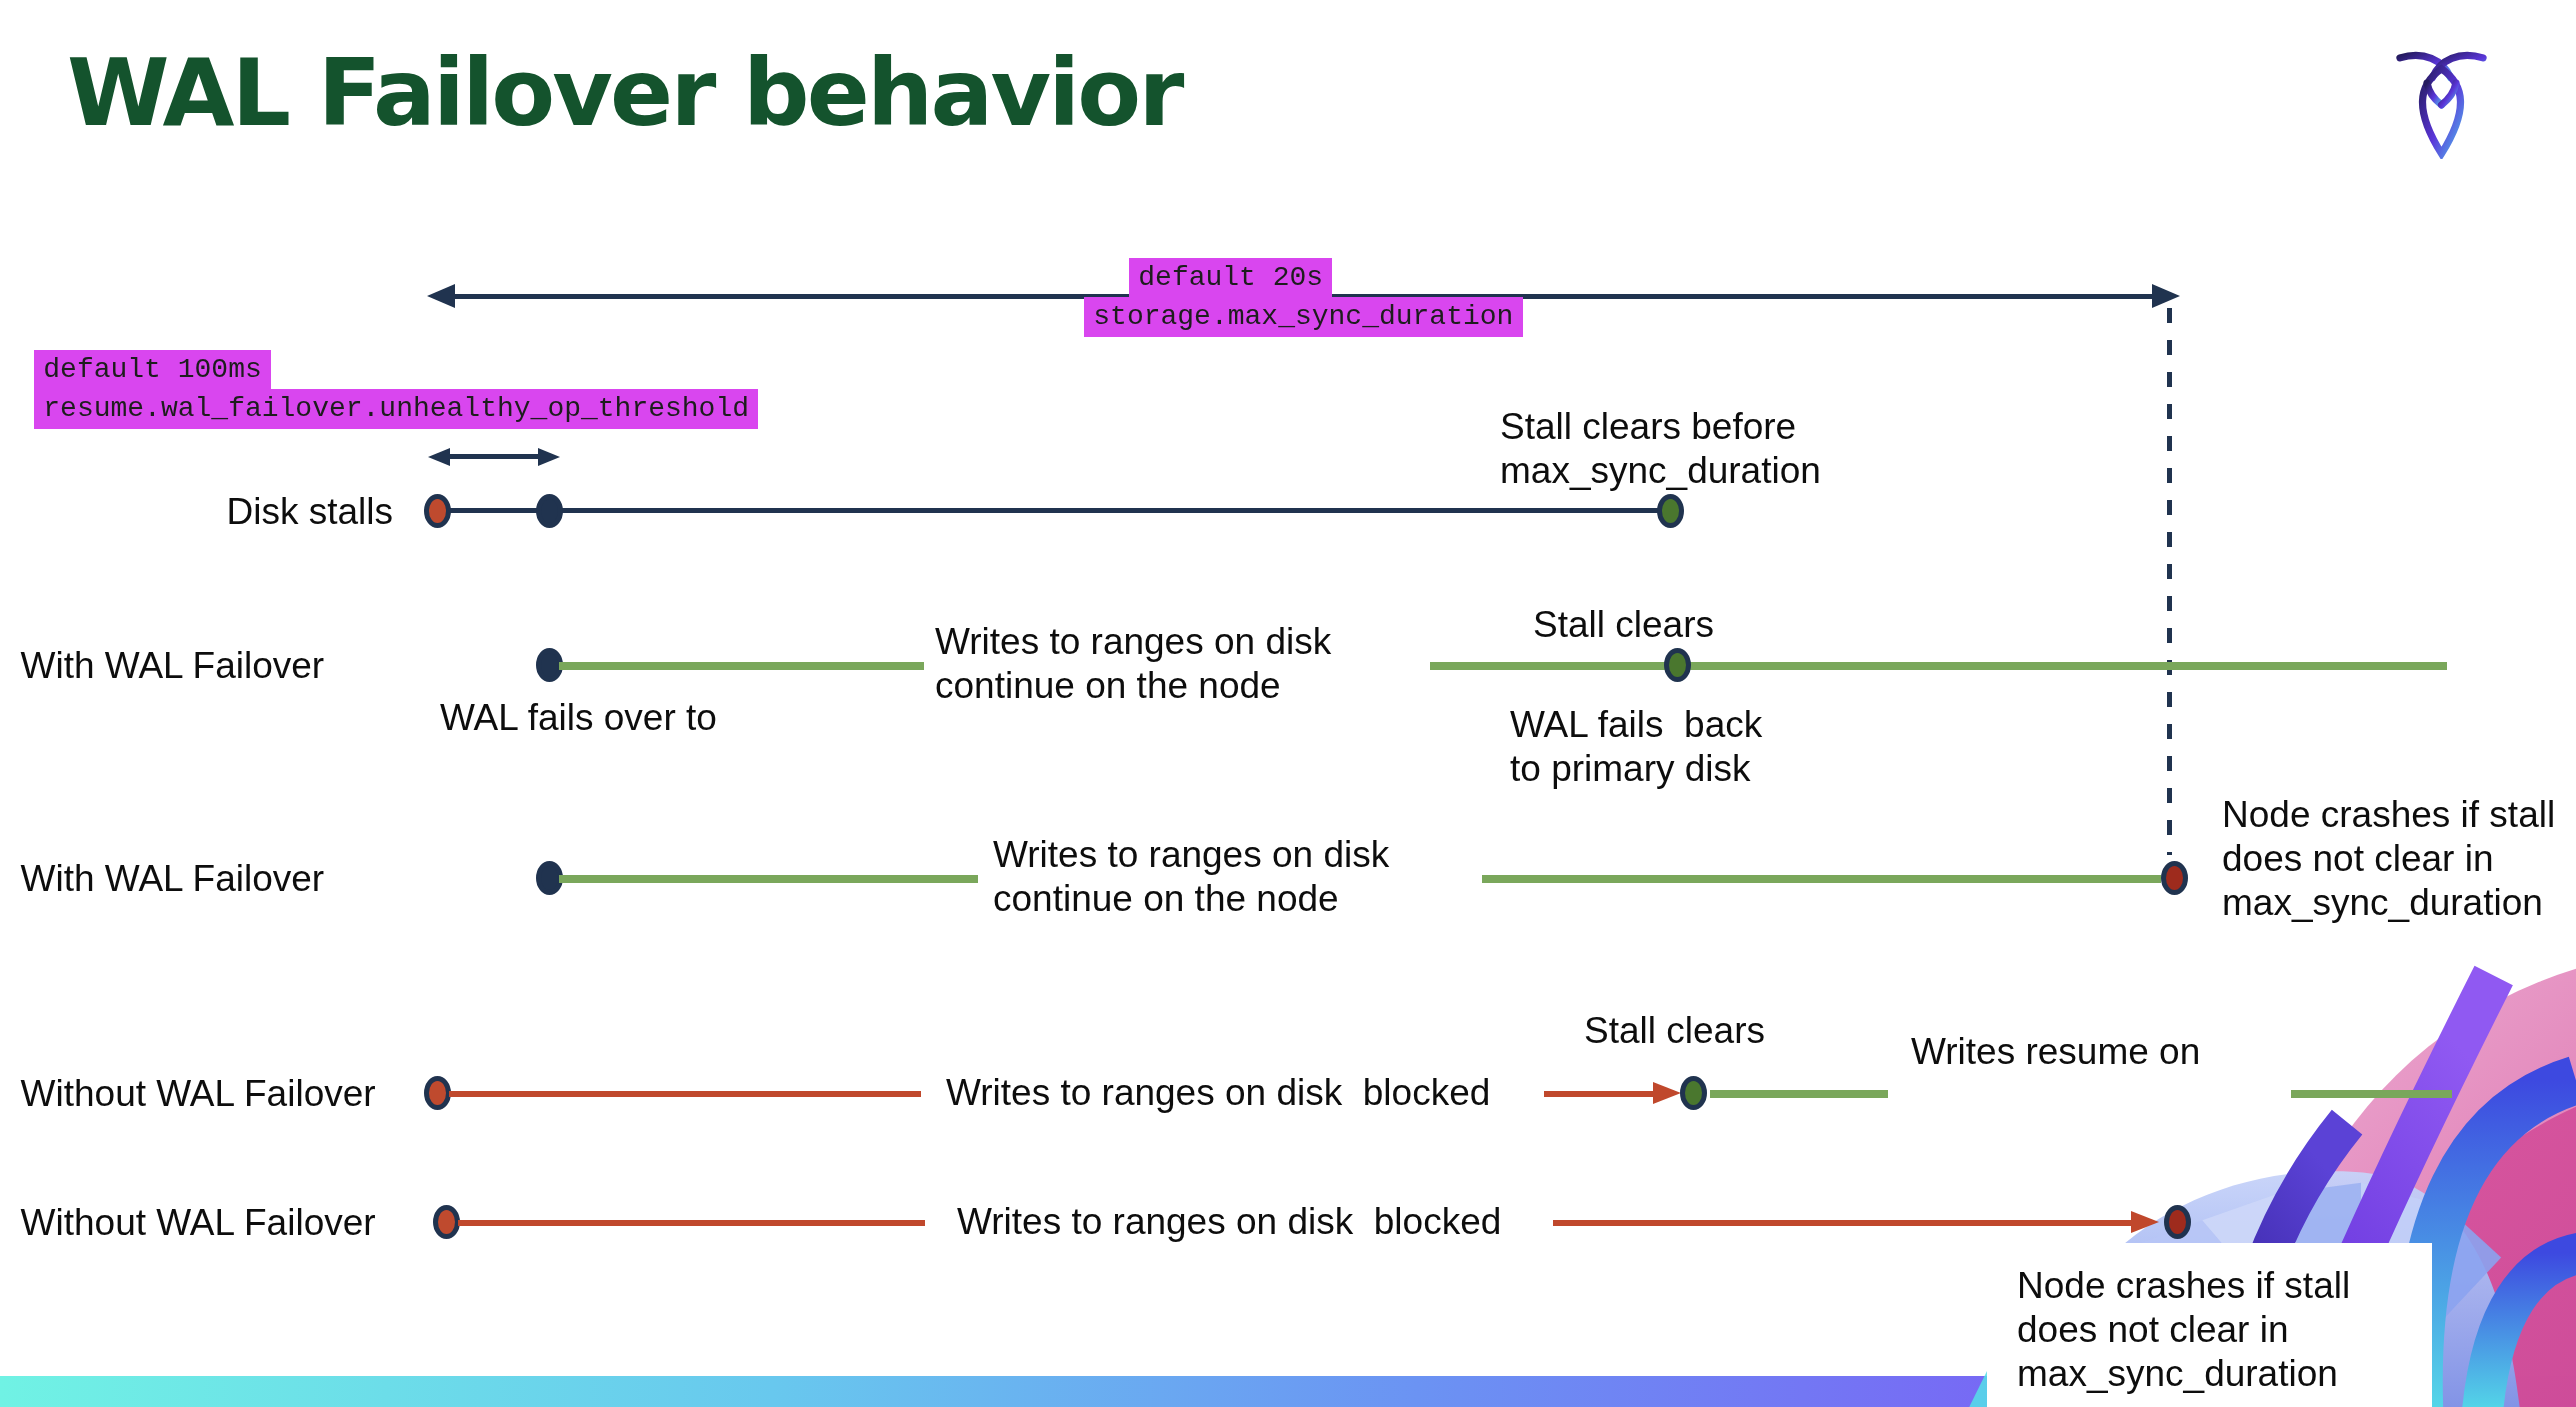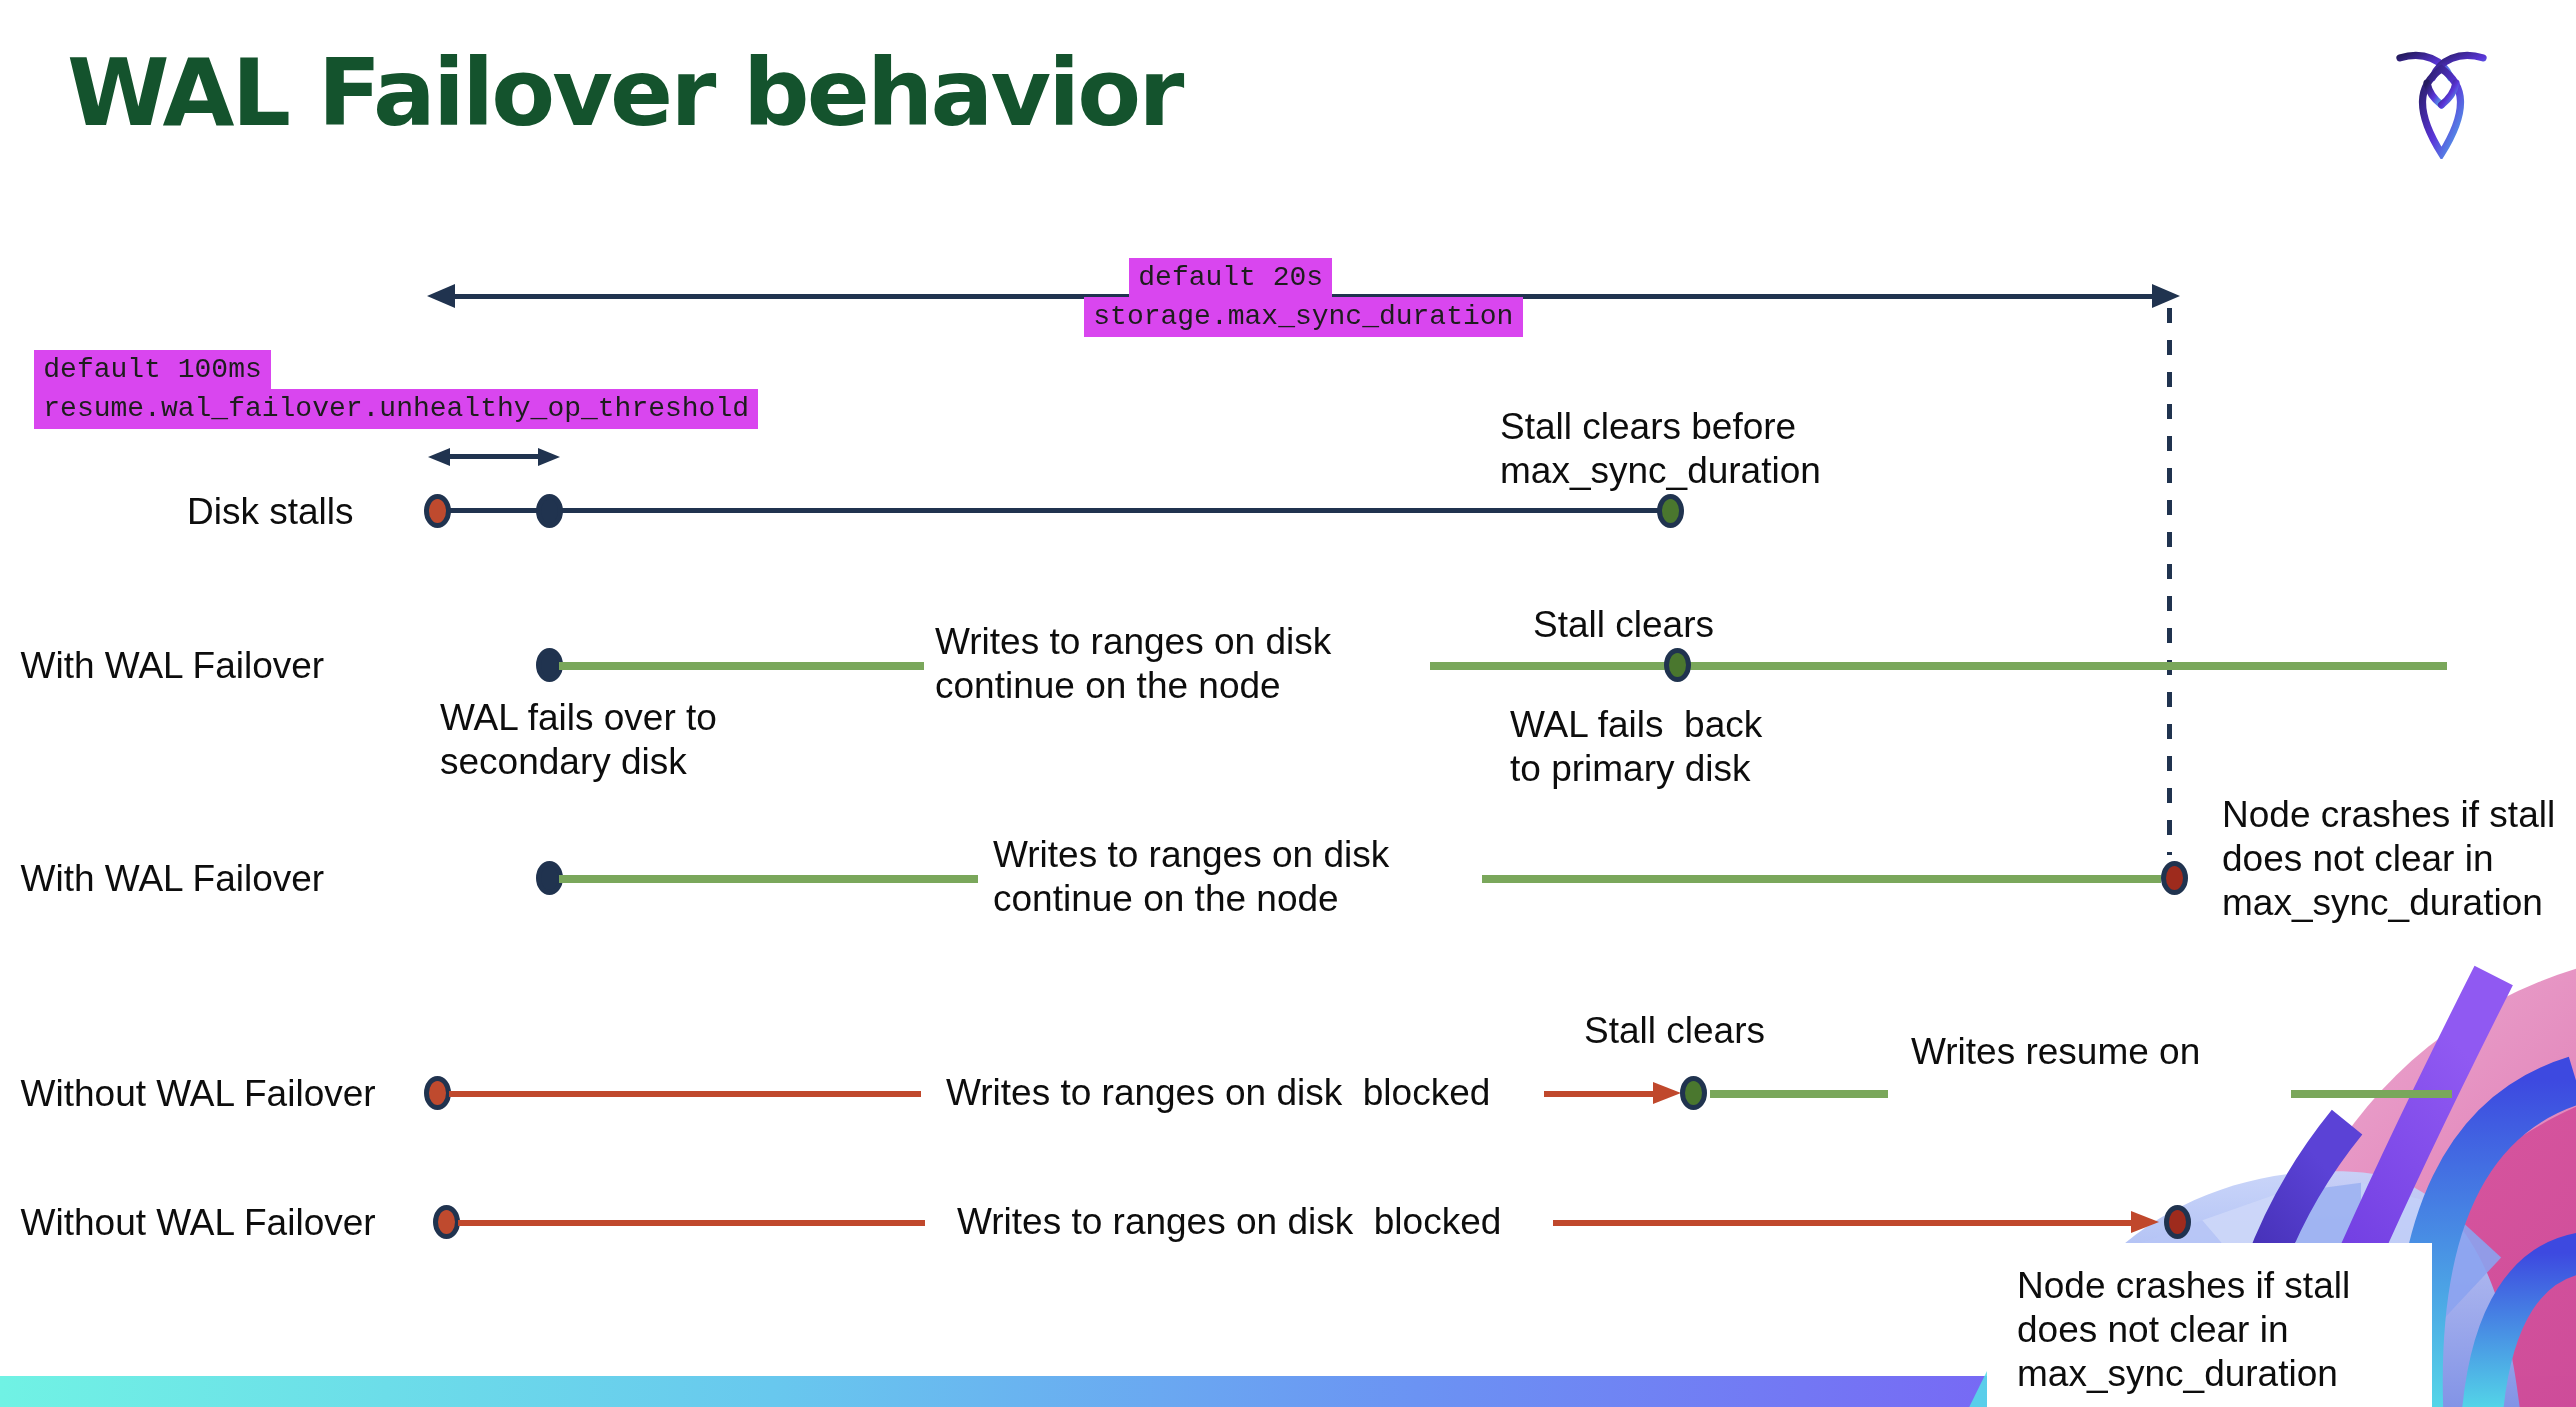--- a/index.html
+++ b/index.html
@@ -8,21 +8,21 @@
   .abs{position:absolute;}
 
   
   .title{font-family:"DejaVu Sans","Liberation Sans",sans-serif;font-weight:bold;
          font-size:93px;letter-spacing:-2.8px;color:#14532d;white-space:nowrap;}
   .mono{font-family:"Liberation Mono","DejaVu Sans Mono",monospace;font-size:28px;
         line-height:34px;background:#d946ef;color:#1d1d1d;padding:2.8px 9.3px;white-space:pre;}
   .rowlabel{font-size:37px;line-height:45px;white-space:nowrap;}
   .body-text{font-size:37px;line-height:44px;}
   .center{text-align:left;}
-  .right{text-align:left;}
+  .right{text-align:right;}
   .pre{white-space:pre;}
 
   
   .hline{height:4.7px;background:#20334f;}
   .gline{height:8.4px;background:#7aa75b;}
   .rline{height:5.6px;background:#c0482c;}
   .dashline{width:4.7px;background:repeating-linear-gradient(180deg,#20334f 0 15px,transparent 15px 32px);}
 
   
   .dot{width:17px;height:24px;border:5.6px solid #20334f;border-radius:50%;}
@@ -146,21 +146,20 @@
   <div class="abs gline" style="left:559px;top:662px;width:365px;"></div>
   <div class="abs body-text center" style="left:935px;top:620px;width:430px;">
     <div>Writes to ranges on disk</div>
     <div>continue on the node</div>
   </div>
   <div class="abs body-text center" style="left:1533px;top:603px;width:280px;">Stall clears</div>
   <div class="abs gline" style="left:1430px;top:662px;width:1017px;"></div>
   <div class="abs dot green" style="left:1664px;top:648px;"></div>
   <div class="abs body-text center" style="left:440px;top:696px;width:374px;">
     <div>WAL fails over to</div>
-    <div>secondary disk</div>
   </div>
   <div class="abs body-text center" style="left:1510px;top:703px;width:374px;">
     <div class="pre">WAL fails  back</div>
     <div>to primary disk</div>
   </div>
 
   <div class="abs rowlabel" style="left:20.6px;top:856px;">With WAL Failover</div>
   <div class="abs dot navy" style="left:536px;top:861px;"></div>
   <div class="abs gline" style="left:559px;top:875px;width:419px;"></div>
   <div class="abs body-text center" style="left:993px;top:833px;width:430px;">

